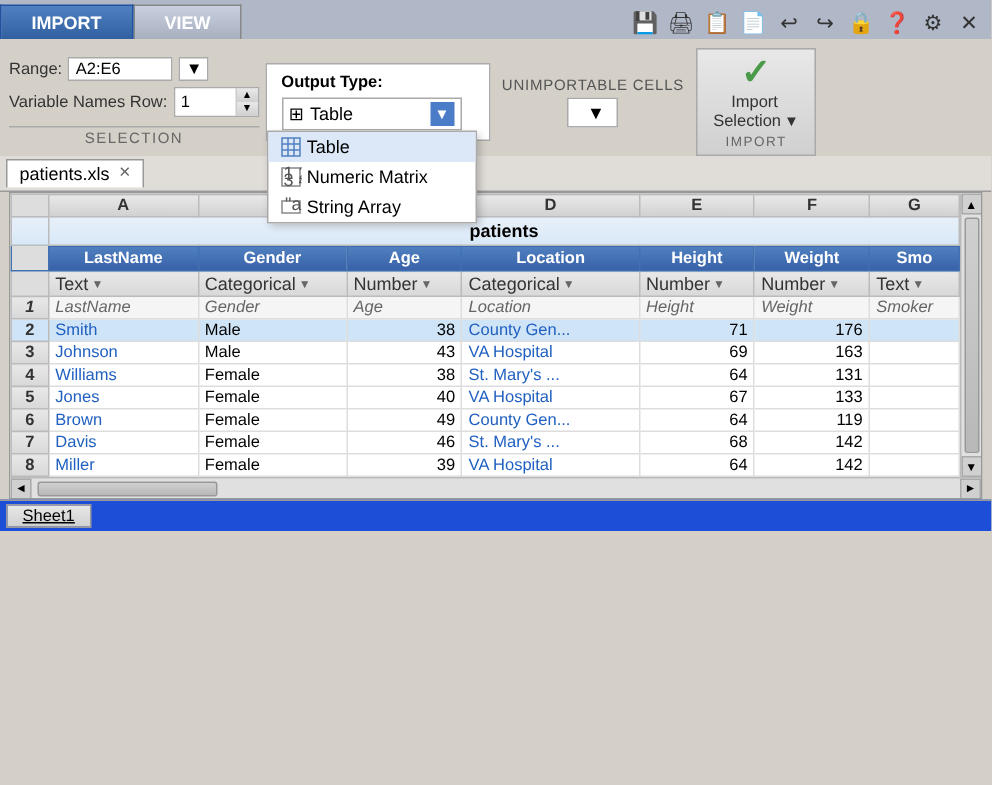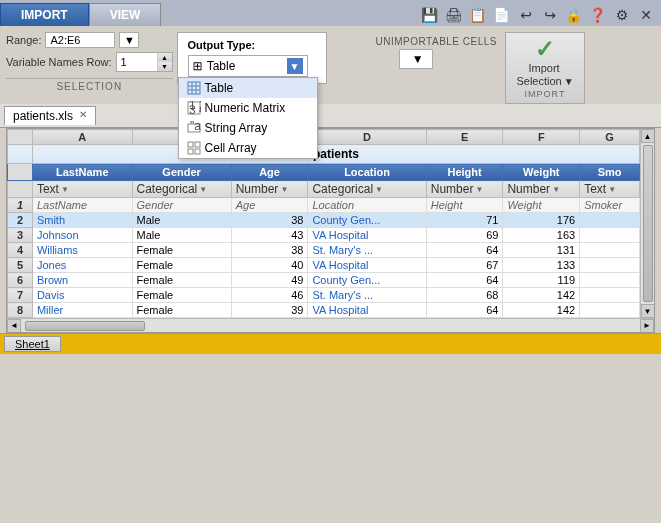--- a/index.html
+++ b/index.html
@@ -146,21 +146,20 @@
       flex-direction: column;
       align-items: center;
       padding: 4px;
     }
     .unimportable-label {
       font-size: 10px;
       color: #555;
       text-transform: uppercase;
       letter-spacing: 0.5px;
       margin-bottom: 2px;
-      margin-left: 41px;
     }
     .dropdown-small {
       border: 1px solid #aaa;
       background: white;
       padding: 2px 8px;
       font-size: 11px;
       display: flex;
       align-items: center;
       gap: 4px;
       cursor: pointer;
@@ -330,38 +329,38 @@
       background: #e0e0e0;
       border-left: 1px solid #bbb;
       display: flex;
       flex-direction: column;
       align-items: center;
     }
 
     .sheet-tab-bar {
       display: flex;
       align-items: flex-end;
-      background: #eab308;
+      background: #1d4ed8;
       border-top: 1px solid #999;
       padding: 2px 4px;
       text-decoration: underline;
     }
     .sheet-tab {
       background: linear-gradient(to bottom, #e8e8e8, #d0d0d0);
       border: 1px solid #999;
       padding: 1px 10px;
       font-size: 11px;
       cursor: pointer;
     }
 
     .top-area {
       display: flex;
       gap: 4px;
       padding: 6px 6px 0 6px;
-      align-items: flex-start;
+      align-items: center;
     }
   </style>
 </head>
 <body>
 
 <div class="tab-bar">
   <div class="tab active">IMPORT</div>
   <div class="tab">VIEW</div>
 
   <div style="margin-left:auto; display:flex; align-items:center; gap:2px; padding-right:4px;">
@@ -429,29 +428,20 @@
         </svg>
         <span>Numeric Matrix</span>
       </div>
       <div class="dropdown-item">
         <svg class="dropdown-icon" viewBox="0 0 14 14">
           <rect x="1" y="3" width="12" height="8" fill="none" stroke="#888" stroke-width="1"></rect>
           <text x="3" y="9" font-size="7" fill="#555">"ab"</text>
         </svg>
         <span>String Array</span>
       </div>
-      <div class="dropdown-item">
-        <svg class="dropdown-icon" viewBox="0 0 14 14">
-          <rect x="1" y="1" width="5" height="5" fill="none" stroke="#888" stroke-width="1"></rect>
-          <rect x="8" y="1" width="5" height="5" fill="none" stroke="#888" stroke-width="1"></rect>
-          <rect x="1" y="8" width="5" height="5" fill="none" stroke="#888" stroke-width="1"></rect>
-          <rect x="8" y="8" width="5" height="5" fill="none" stroke="#888" stroke-width="1"></rect>
-        </svg>
-        <span>Cell Array</span>
-      </div>
     </div>
   </div>
 
   <div class="unimportable-section">
     <div class="unimportable-label">UNIMPORTABLE CELLS</div>
     <div class="dropdown-small">
       <span></span>
       <span>▼</span>
     </div>
   </div>

